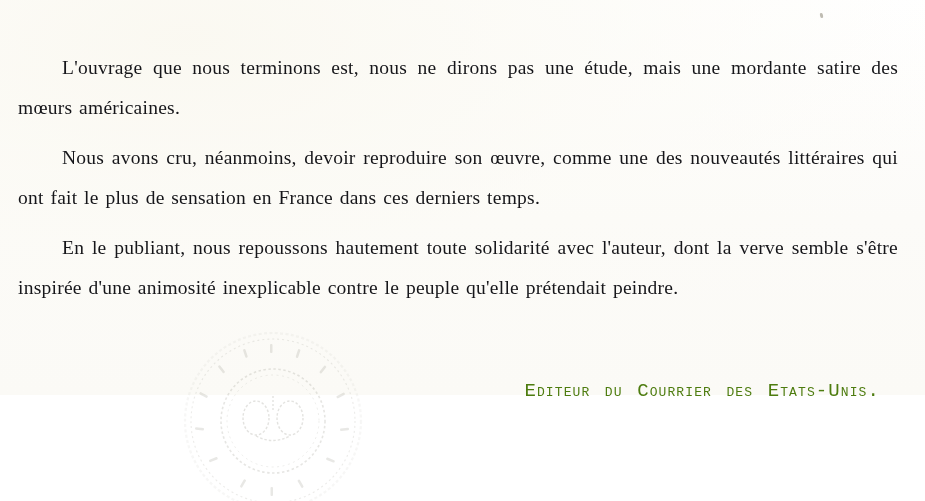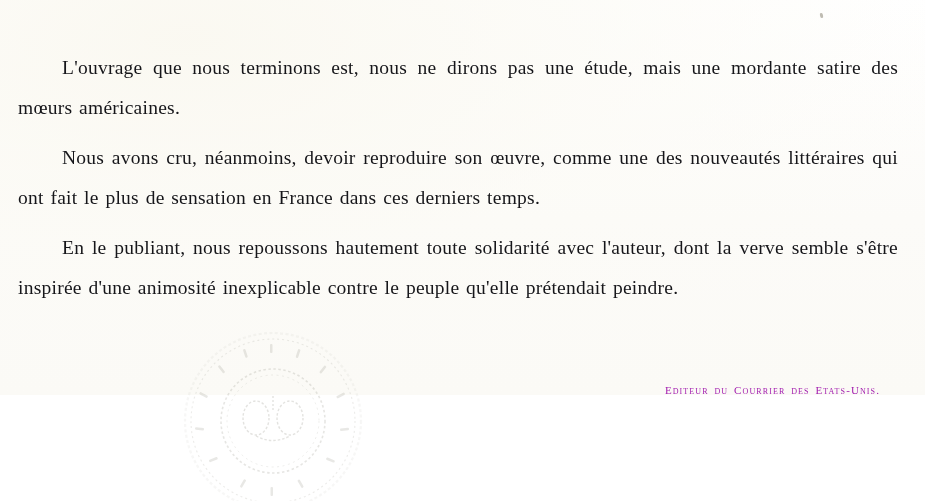--- a/index.html
+++ b/index.html
@@ -69,26 +69,26 @@
   #signature-line {
     position: absolute;
     left: 18px;
     top: 380px;
     width: 880px;
     text-align: right;
     padding-right: 18px;
     box-sizing: border-box;
   }
   #signature-text {
-    font-size: 11px;
-    color: #a21caf;
+    font-size: 19px;
+    color: #4d7c0f;
     letter-spacing: 1.1px;
     word-spacing: 2px;
     font-variant: small-caps;
-    font-family: Liberation Serif, serif;
+    font-family: Liberation Mono, monospace;
   }
 
   
   #seal {
     position: absolute;
     left: 182px;
     top: 330px;
     width: 182px;
     height: 182px;
     pointer-events: none;

